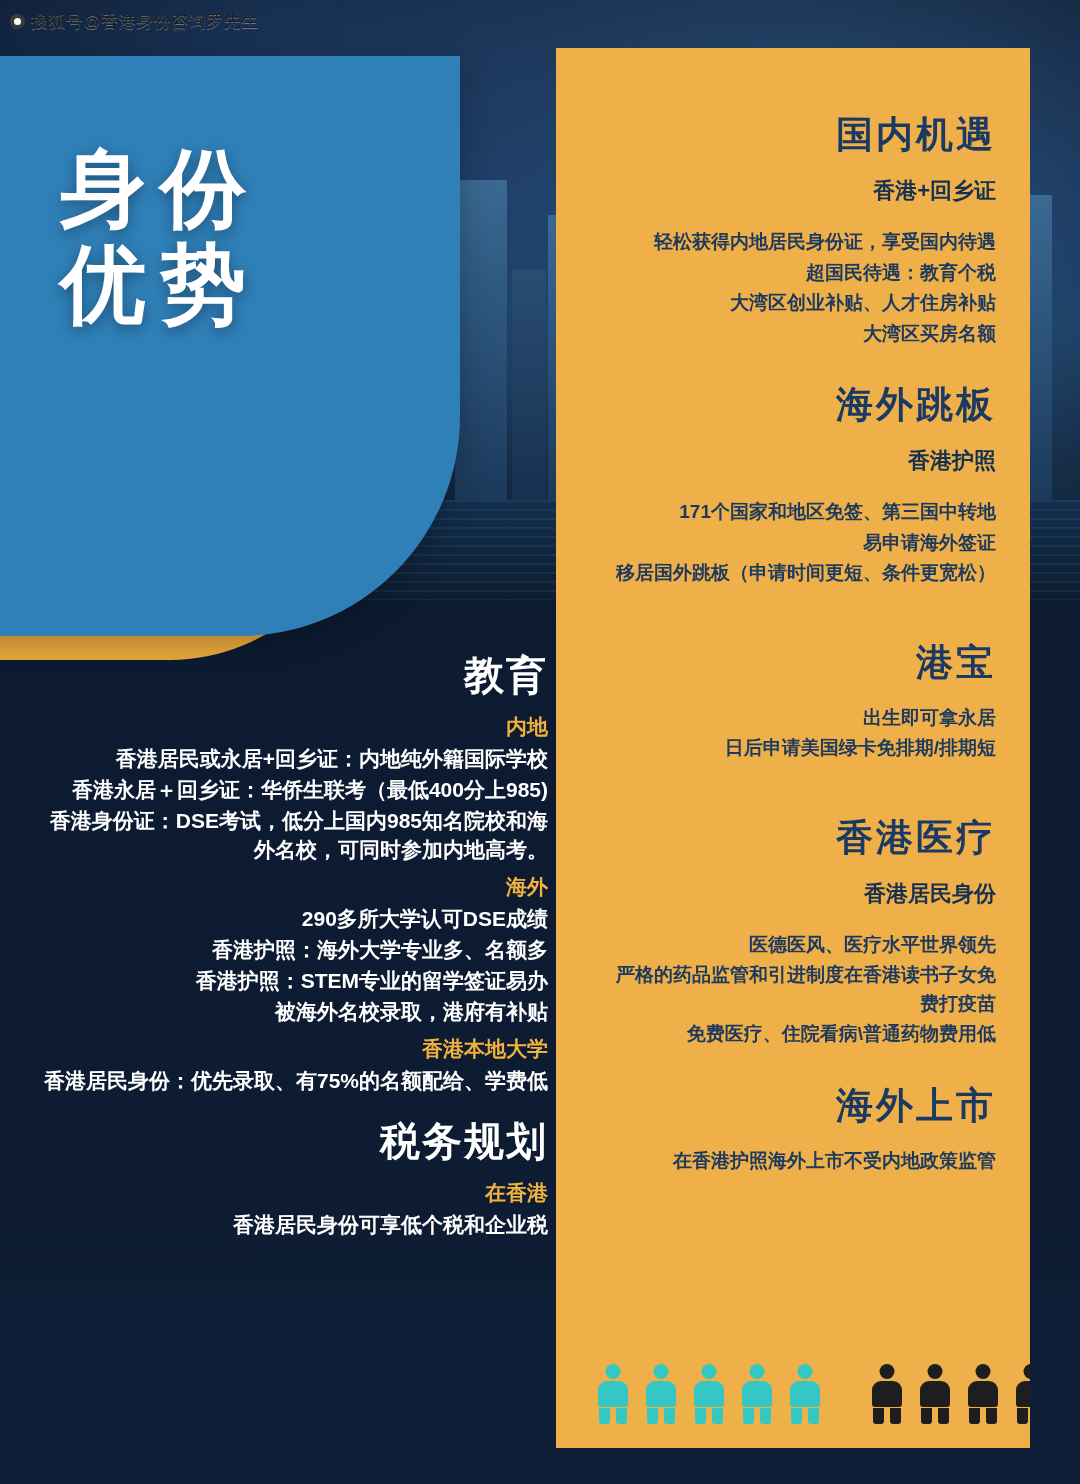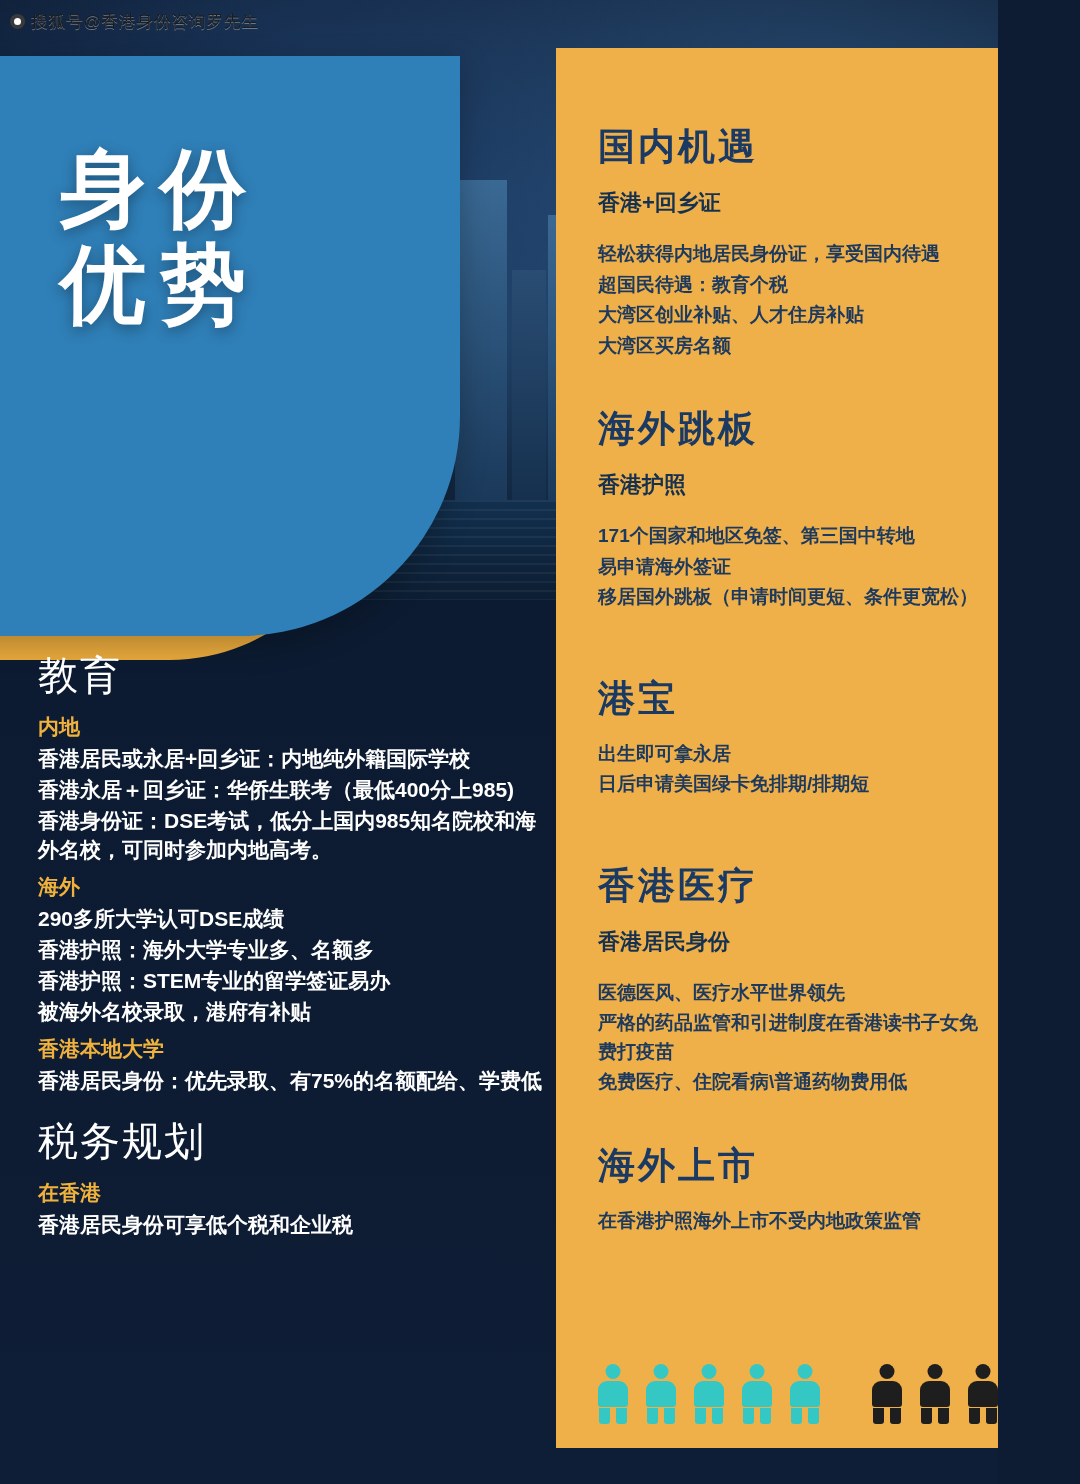--- a/index.html
+++ b/index.html
@@ -3,21 +3,21 @@
 <meta charset="utf-8">
 <style>
   html,body{margin:0;padding:0;}
   body{
     width:1080px;height:1484px;
     background:#0d1b33;
     font-family:"Liberation Sans","DejaVu Sans",sans-serif;
     overflow:hidden;
     position:relative;
   }
-  .poster{position:relative;width:998px;height:1484px;overflow:hidden;}
+  .poster{position:relative;width:1080px;height:1484px;overflow:hidden;text-align:right;}
 
   
   .bg-photo{
     position:absolute;left:0;top:0;width:1080px;height:640px;
     background:
       radial-gradient(circle at 78% 28%, rgba(60,110,160,.55) 0%, rgba(16,34,62,0) 55%),
       radial-gradient(circle at 30% 10%, rgba(40,80,130,.5) 0%, rgba(10,22,45,0) 60%),
       linear-gradient(180deg,#0a1528 0%, #12294a 30%, #163354 52%, #0e2036 72%, #0b1a2d 100%);
   }
   
@@ -78,38 +78,38 @@
     font-size:86px;letter-spacing:14px;
     text-shadow:0 4px 14px rgba(0,0,0,.35);
   }
   .title-text div{white-space:nowrap;}
 
   
   .left-col{
     position:absolute;left:38px;top:648px;width:510px;z-index:20;color:#ffffff;
   }
   .sec-head{
-    font-size:40px;font-weight:normal;color:#ffffff;margin:0 0 10px 0;letter-spacing:2px;
+    font-size:40px;font-weight:bold;color:#ffffff;margin:0 0 10px 0;letter-spacing:2px;
   }
   .sub-head{
     font-size:21px;font-weight:bold;color:#f0b23c;margin:8px 0 4px 0;
   }
   .line{
     font-size:21px;font-weight:bold;color:#ffffff;line-height:1.38;margin:0 0 2px 0;
   }
   .gap{height:16px;}
 
   
   .right-panel{
     position:absolute;left:556px;top:48px;width:474px;height:1400px;
     background:#efb04a;z-index:20;overflow:hidden;
   }
   .rp-inner{padding:58px 34px 0 42px;}
   .r-head{
-    font-size:37px;font-weight:bold;color:#1b3a63;margin:16px 0 16px 0;letter-spacing:3px;
+    font-size:37px;font-weight:bold;color:#1b3a63;margin:4px 0 16px 0;letter-spacing:3px;
   }
   .r-sub{
     font-size:22px;font-weight:bold;color:#15314f;margin:0 0 22px 0;
   }
   .r-line{
     font-size:19px;font-weight:bold;color:#1d3a5e;line-height:1.5;margin:0 0 2px 0;
   }
   .r-gap-sm{height:26px;}
   .r-gap{height:44px;}
 

